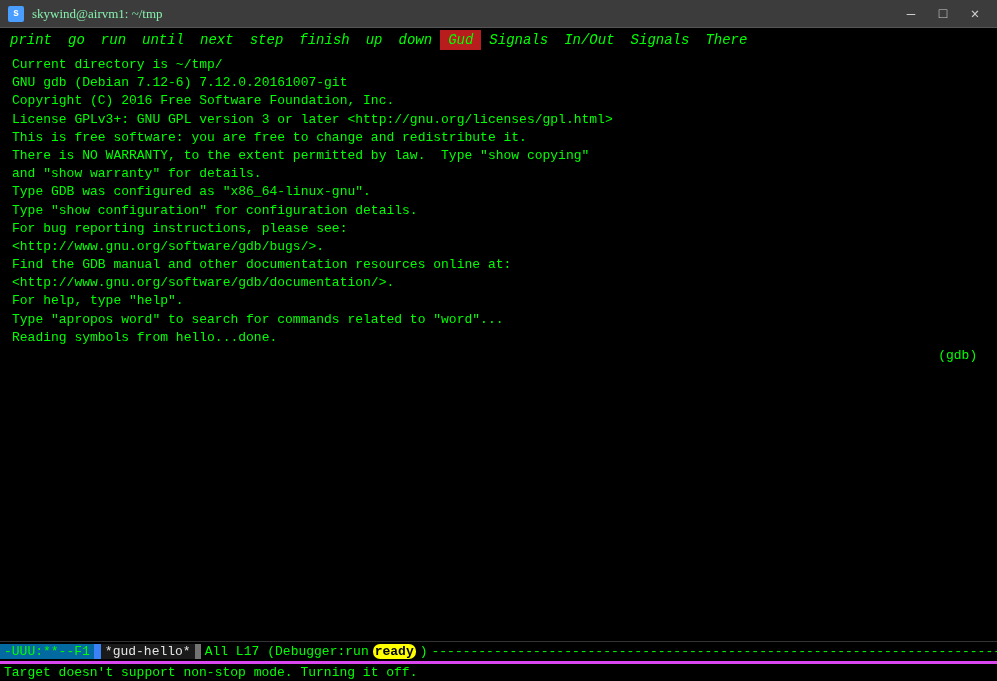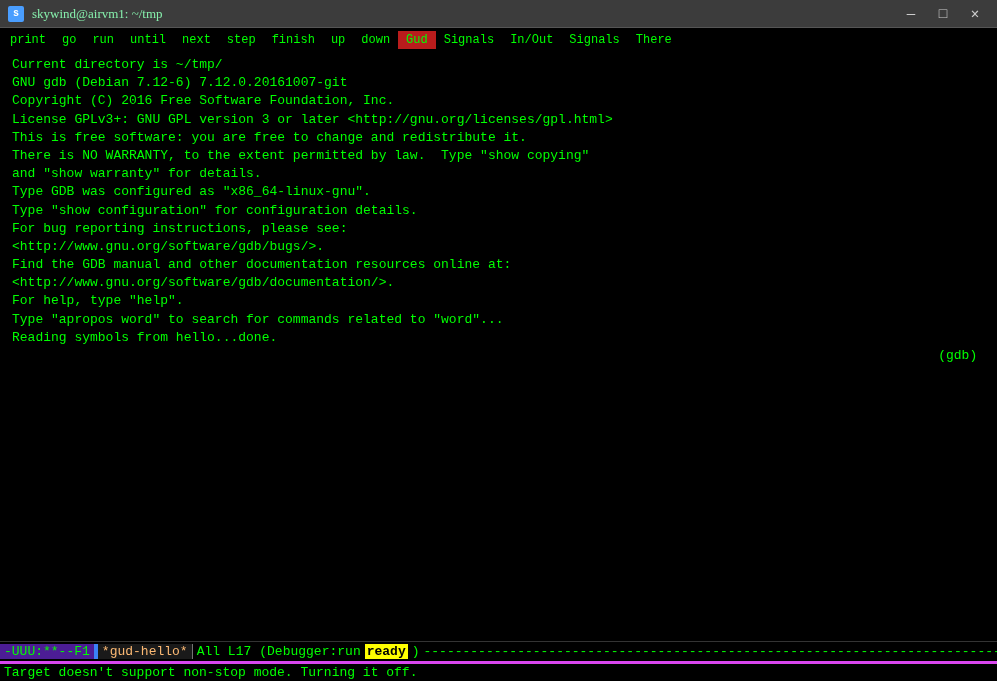--- a/index.html
+++ b/index.html
@@ -54,23 +54,24 @@
     #menubar {
       display: flex;
       align-items: center;
       background: #000;
       height: 24px;
       padding: 0 2px;
     }
     .menu-item {
       color: #00ff00;
       padding: 2px 8px;
-      font-size: 12px;
+      font-size: 14px;
       cursor: pointer;
       white-space: nowrap;
+      font-style: italic;
     }
     .menu-item.active {
       background: #b91c1c;
       color: #00ff00;
       text-align: right;
     }
 
     
     #terminal {
       background: #000;
@@ -103,34 +104,35 @@
       font-size: 13px;
       border-top: 1px solid #333;
       white-space: nowrap;
       overflow: hidden;
     }
     .status-segment {
       padding: 0 4px;
       color: #00ff00;
     }
     .status-segment.dark {
-      background: #4c1d95;
-      color: #00ff00;
-      border-right: 4px solid #3b82f6;
+      background: #0369a1;
+      color: #00ff00;
+      border-right: 7px solid #3b82f6;
     }
     .status-segment.filename {
       background: #1a1a1a;
-      color: #fdba74;
-      border-right: 1px solid #737373;
+      color: #e5e5e5;
+      border-right: 6px solid #737373;
     }
     .status-ready {
       color: #000;
       background: #ffff00;
       padding: 0 2px;
       font-weight: bold;
+      border-radius: 7px;
     }
     .status-dashes {
       color: #00ff00;
       flex: 1;
     }
 
     
     #bottombar {
       background: #000;
       color: #00ff00;

